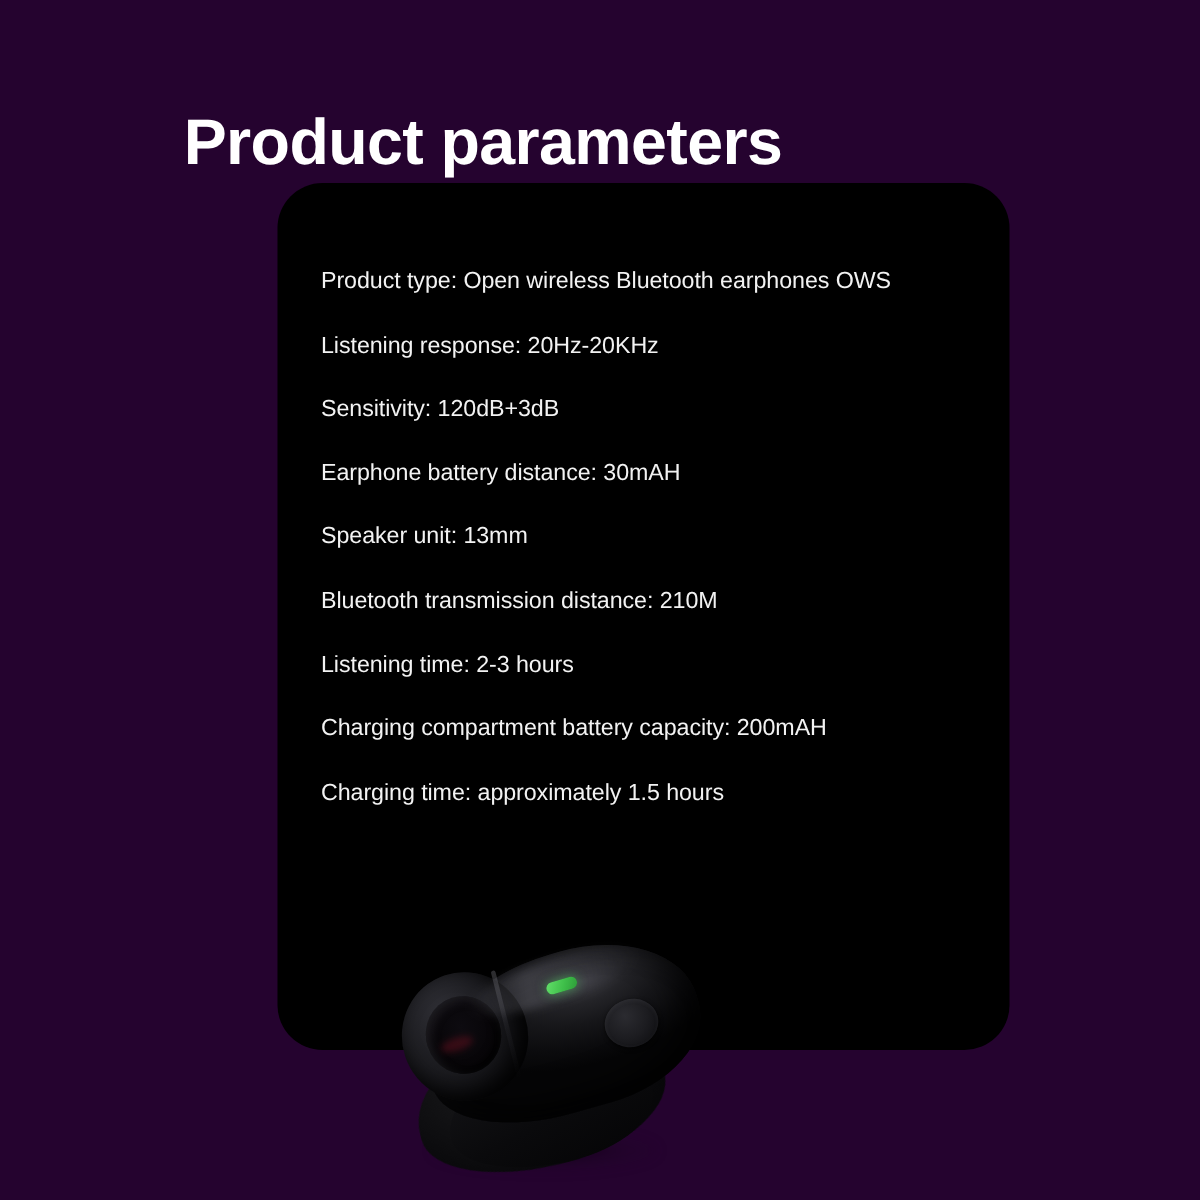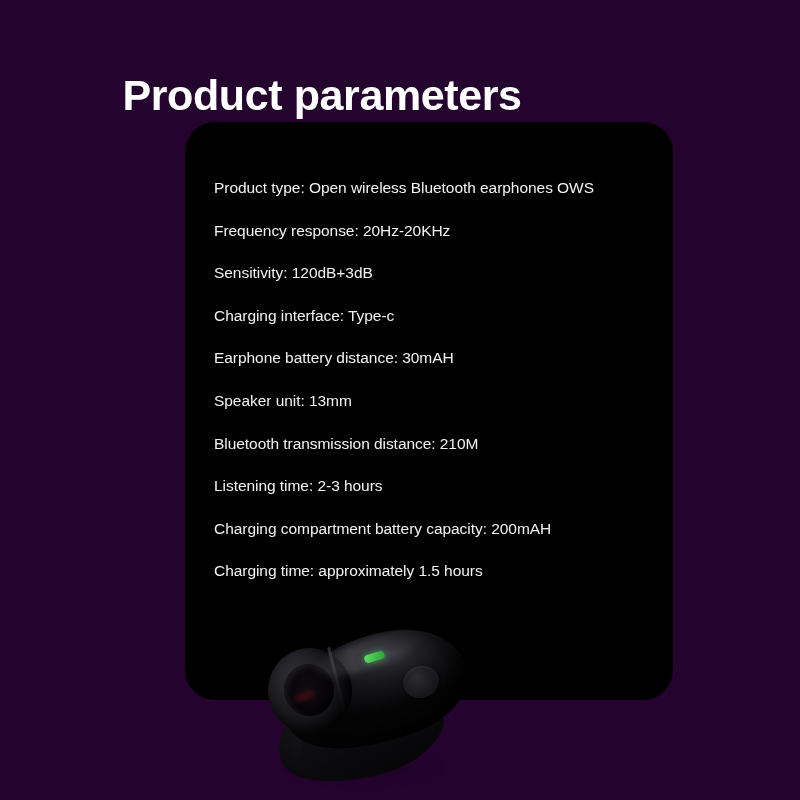--- a/index.html
+++ b/index.html
@@ -210,23 +210,22 @@
 </head>
 <body>
 
 <div class="page">
 
   <h1 class="page-title">Product parameters</h1>
 
   <div class="spec-card">
     <div class="spec-list">
       <div class="spec-item">Product type: Open wireless Bluetooth earphones OWS</div>
-      <div class="spec-item">Frequency response: 20Hz-20KHz</div>
+      <div class="spec-item">Listening response: 20Hz-20KHz</div>
       <div class="spec-item">Sensitivity: 120dB+3dB</div>
-      <div class="spec-item">Charging interface: Type-c</div>
       <div class="spec-item">Earphone battery distance: 30mAH</div>
       <div class="spec-item">Speaker unit: 13mm</div>
       <div class="spec-item">Bluetooth transmission distance: 210M</div>
       <div class="spec-item">Listening time: 2-3 hours</div>
       <div class="spec-item">Charging compartment battery capacity: 200mAH</div>
       <div class="spec-item">Charging time: approximately 1.5 hours</div>
     </div>
   </div>
 
   <div class="earphone">

